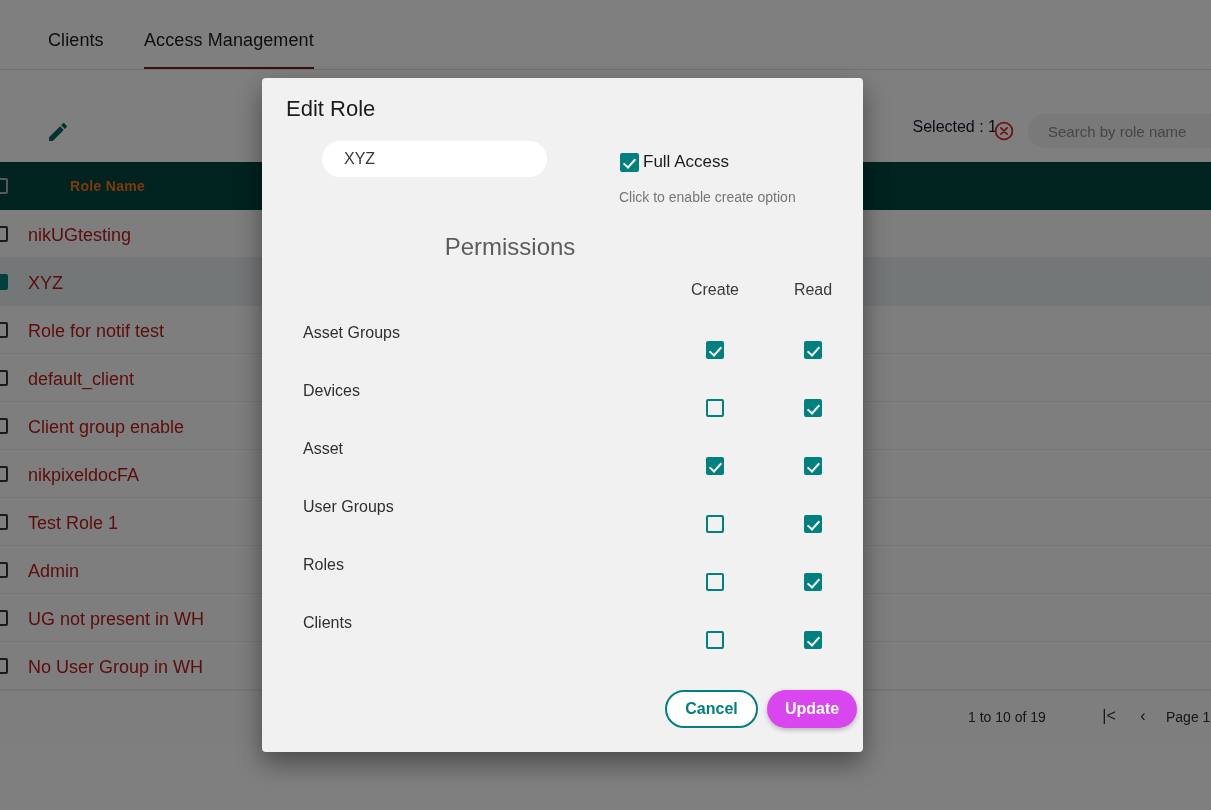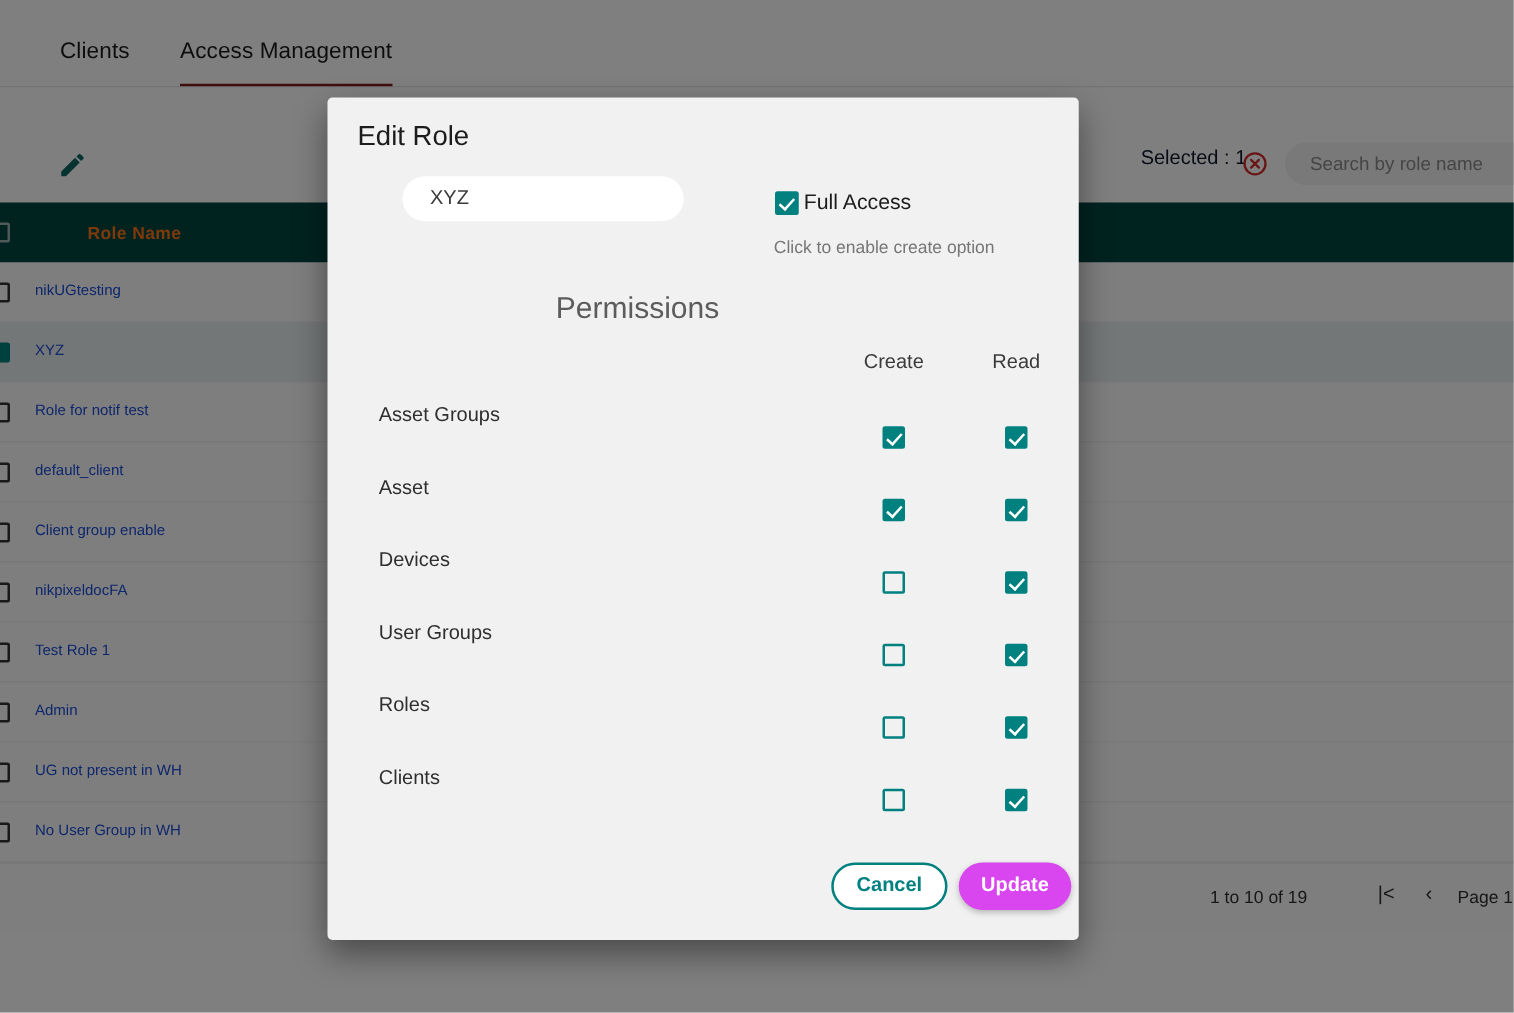--- a/index.html
+++ b/index.html
@@ -140,22 +140,22 @@
     border-radius: 2px;
     background: transparent;
   }
   .trow.selected .rowcheck {
     border-color: #00807f;
     background: #00807f;
   }
   .trow .rowname {
     position: absolute;
     left: 28px; top: 15px;
-    font-size: 12px;
-    color: #1d4ed8;
+    font-size: 18px;
+    color: #b91c1c;
     white-space: nowrap;
   }
 
   
   #pagination {
     position: absolute;
     left: 0; top: 690px;
     width: 1211px; height: 55px;
     background: #fdfdfd;
     border-top: 1px solid #ececec;
@@ -484,32 +484,32 @@
         <div class="perm-row">
           <span class="rowlabel">Asset Groups</span>
           <div class="perm-cell c0">
             <span class="cb checked"></span>
           </div>
           <div class="perm-cell c1">
             <span class="cb checked"></span>
           </div>
         </div>
         <div class="perm-row">
-          <span class="rowlabel">Asset</span>
-          <div class="perm-cell c0">
-            <span class="cb checked"></span>
-          </div>
-          <div class="perm-cell c1">
-            <span class="cb checked"></span>
-          </div>
-        </div>
-        <div class="perm-row">
           <span class="rowlabel">Devices</span>
           <div class="perm-cell c0">
             <span class="cb"></span>
+          </div>
+          <div class="perm-cell c1">
+            <span class="cb checked"></span>
+          </div>
+        </div>
+        <div class="perm-row">
+          <span class="rowlabel">Asset</span>
+          <div class="perm-cell c0">
+            <span class="cb checked"></span>
           </div>
           <div class="perm-cell c1">
             <span class="cb checked"></span>
           </div>
         </div>
         <div class="perm-row">
           <span class="rowlabel">User Groups</span>
           <div class="perm-cell c0">
             <span class="cb"></span>
           </div>

